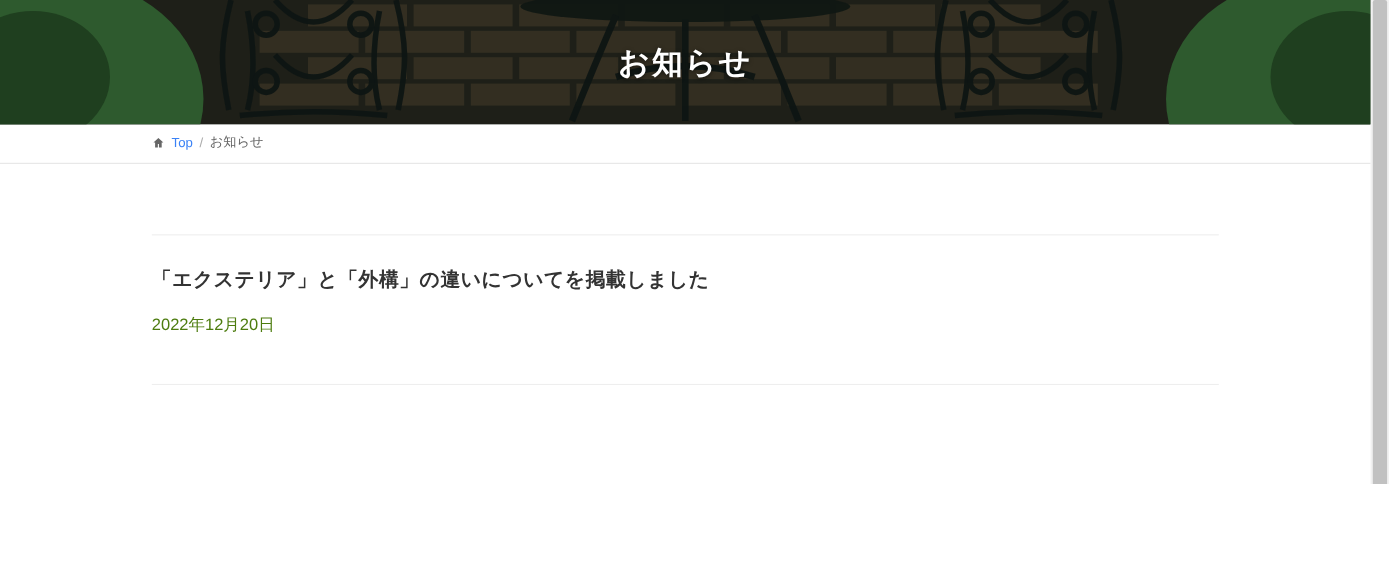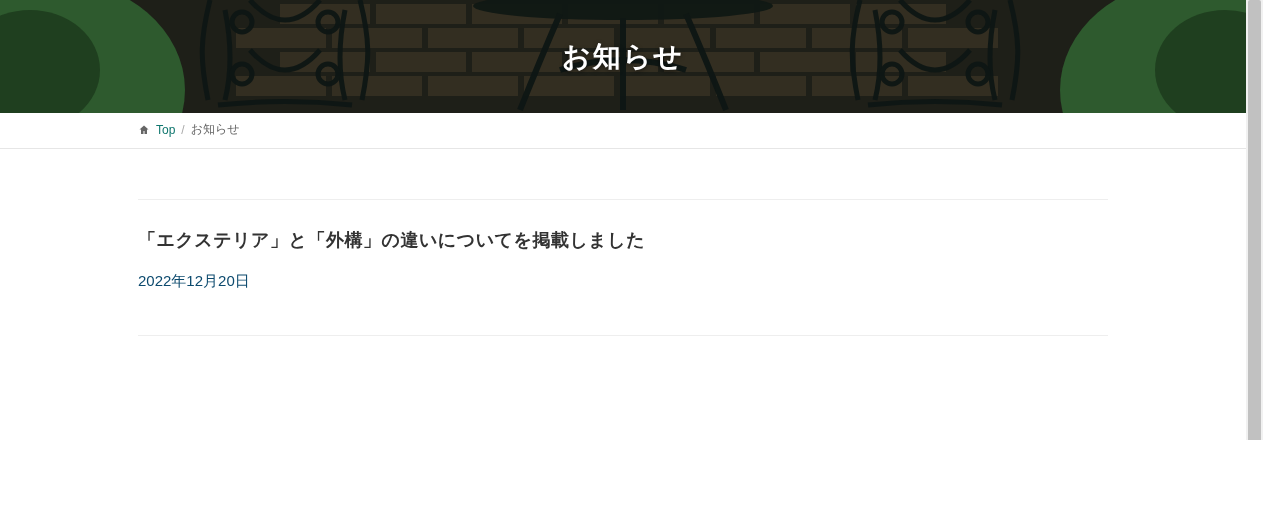--- a/index.html
+++ b/index.html
@@ -72,47 +72,47 @@
     max-width: 990px;
     margin: 0 auto;
     padding: 8px 10px 10px;
     display: flex;
     align-items: center;
     gap: 6px;
     font-size: 12px;
     color: #666;
   }
   .crumbs a {
-    color: #0f766e;
+    color: #3b82f6;
     text-decoration: none;
   }
   .crumbs .sep { color: #aaa; }
   .crumbs .home-icon svg { display: block; }
 
   
   .content {
     max-width: 990px;
-    margin: 0 auto;
+    margin: 14px auto;
     padding: 50px 10px 0;
   }
   .post {
     border-top: 1px solid #eee;
     padding: 28px 0 44px;
   }
   .post:last-child { border-bottom: 1px solid #eee; }
   .post h2 {
     font-size: 18px;
     font-weight: 700;
     color: #333;
     margin-bottom: 20px;
     letter-spacing: 0.5px;
   }
   .post .date {
     font-size: 15px;
-    color: #0c4a6e;
+    color: #4d7c0f;
   }
 </style>
 </head>
 <body>
 
 <div class="viewport">
   <div class="page">
 
     <div class="hero">
       <svg class="scene" viewBox="0 0 1246 113" preserveAspectRatio="xMidYMid slice">

